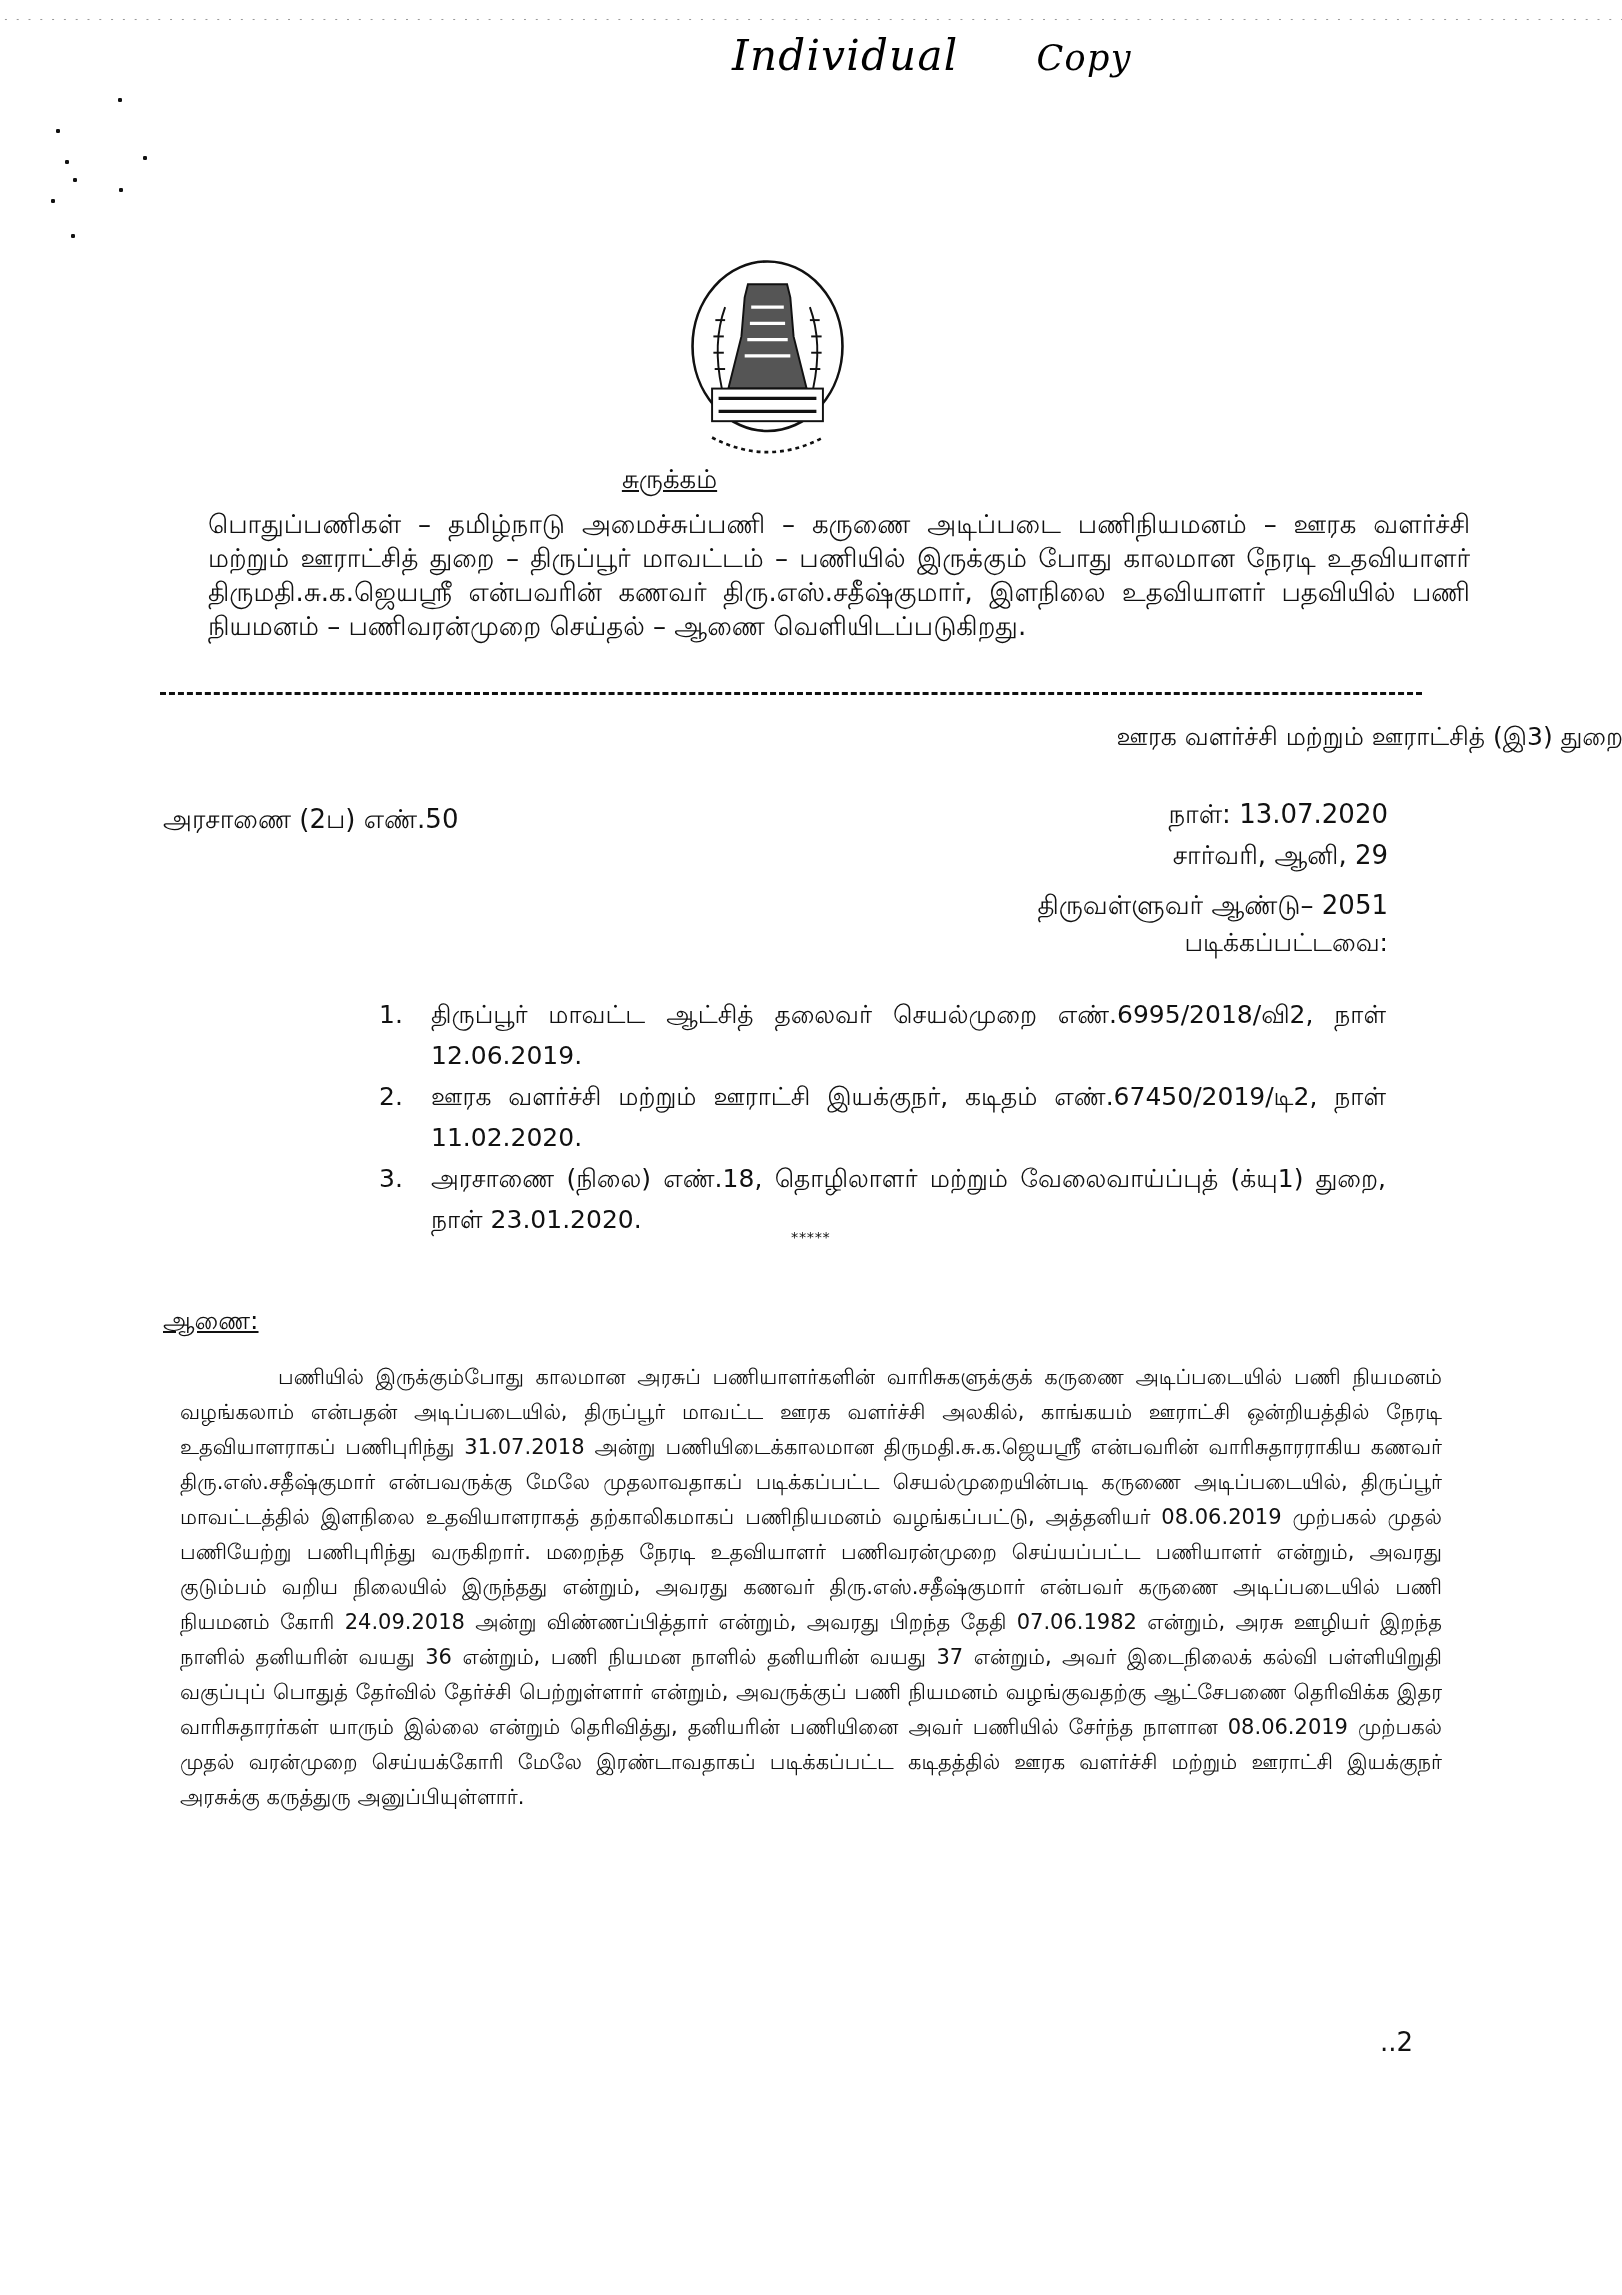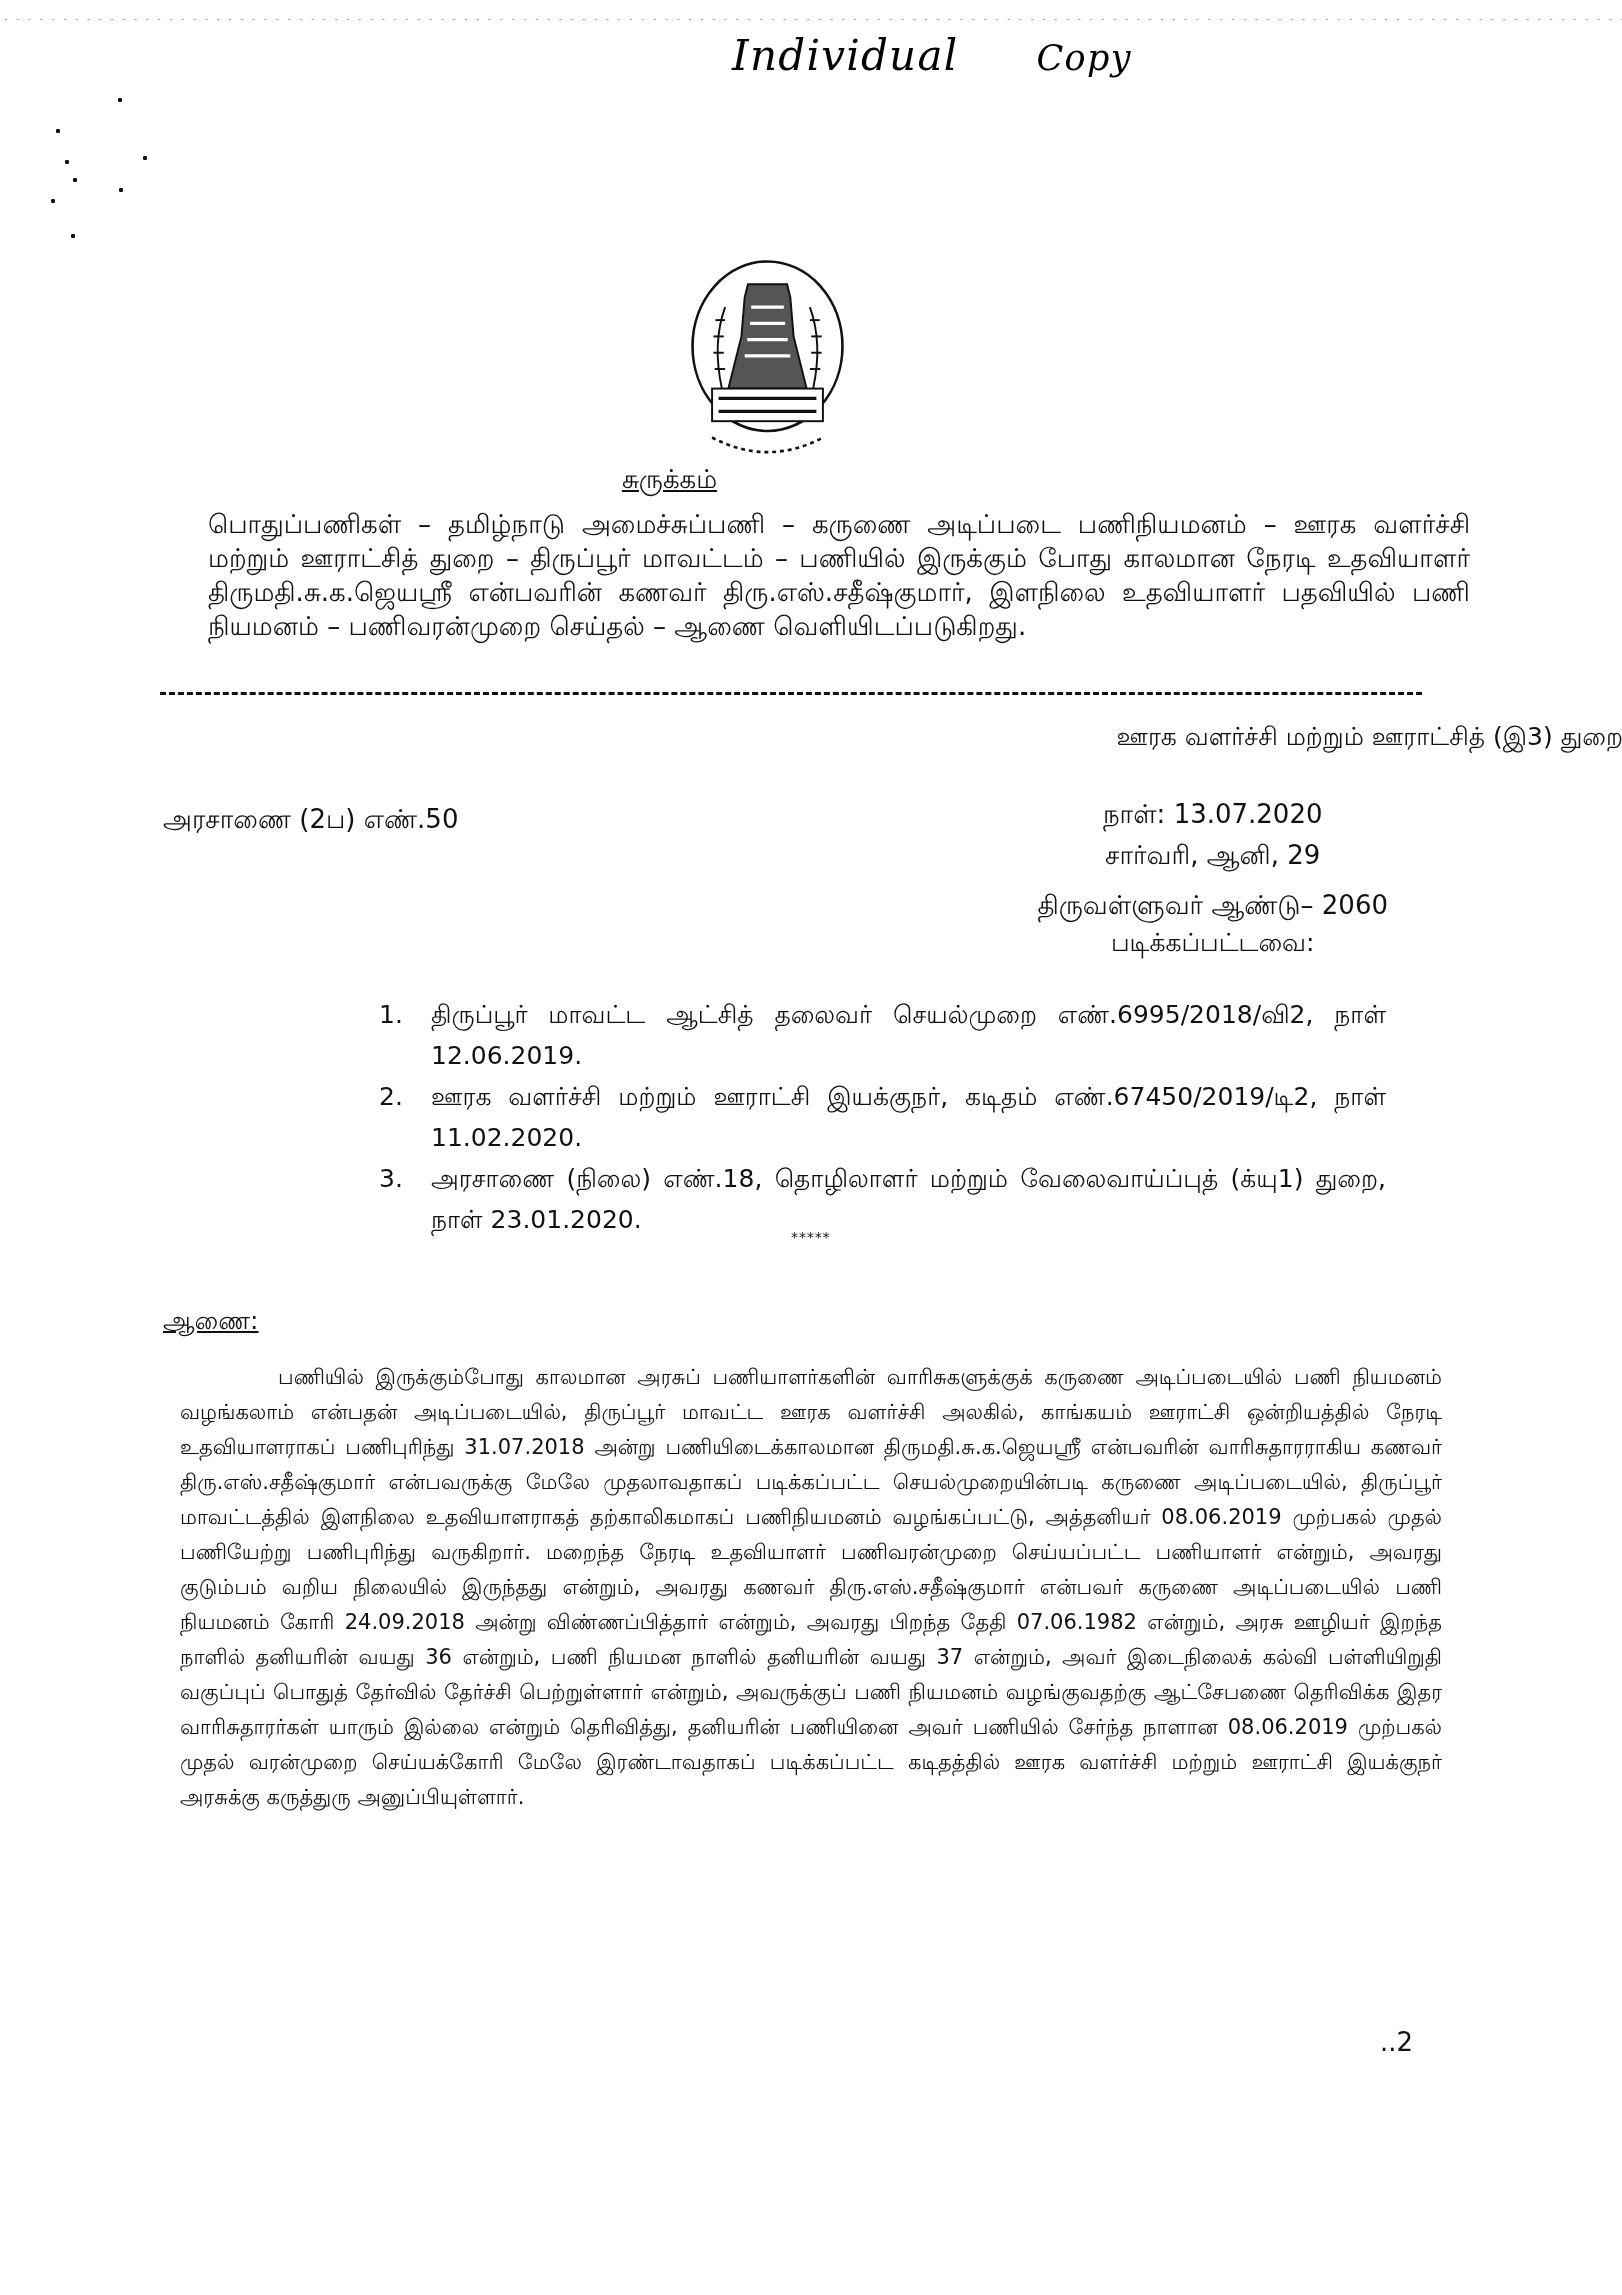--- a/index.html
+++ b/index.html
@@ -34,21 +34,21 @@
   .dashrule {
     position: absolute; top: 692px; left: 160px; width: 1262px; height: 0;
     border-top: 3.3px dashed #111;
   }
   .dept {
     position: absolute; top: 722px; left: 0; width: 1623px; text-align: right;
     font-size: 25px;
   }
   .go-no { position: absolute; top: 804px; left: 163px; font-size: 26px; }
   .date-block {
-    position: absolute; top: 794px; right: 235px; text-align: center;
+    position: absolute; top: 794px; right: 235px; text-align: right;
     font-size: 26px; line-height: 41px;
   }
   .date-block .read { font-size: 25px; line-height: 33px; }
   .refs {
     position: absolute; top: 994px; left: 379px; width: 1007px;
     font-size: 25px; line-height: 41px; margin: 0; padding: 0; list-style: none;
   }
   .refs li { display: flex; }
   .refs .num { width: 52px; flex: none; }
   .refs .txt { text-align: justify; text-align-last: left; }
@@ -113,21 +113,21 @@
 
 <div class="dashrule"></div>
 
 <div class="dept">ஊரக வளர்ச்சி மற்றும் ஊராட்சித் (இ3) துறை</div>
 
 <div class="go-no">அரசாணை (2ப) எண்.50</div>
 
 <div class="date-block">
   <div>நாள்: 13.07.2020</div>
   <div>சார்வரி, ஆனி, 29</div>
-  <div style="margin-top:9.2px">திருவள்ளுவர் ஆண்டு– 2060</div>
+  <div style="margin-top:9.2px">திருவள்ளுவர் ஆண்டு– 2051</div>
   <div class="read">படிக்கப்பட்டவை:</div>
 </div>
 
 <ol class="refs">
   <li>
     <span class="num">1.</span>
     <span class="txt">திருப்பூர் மாவட்ட ஆட்சித் தலைவர் செயல்முறை எண்.6995/2018/வி2, நாள் 12.06.2019.</span>
   </li>
   <li>
     <span class="num">2.</span>

